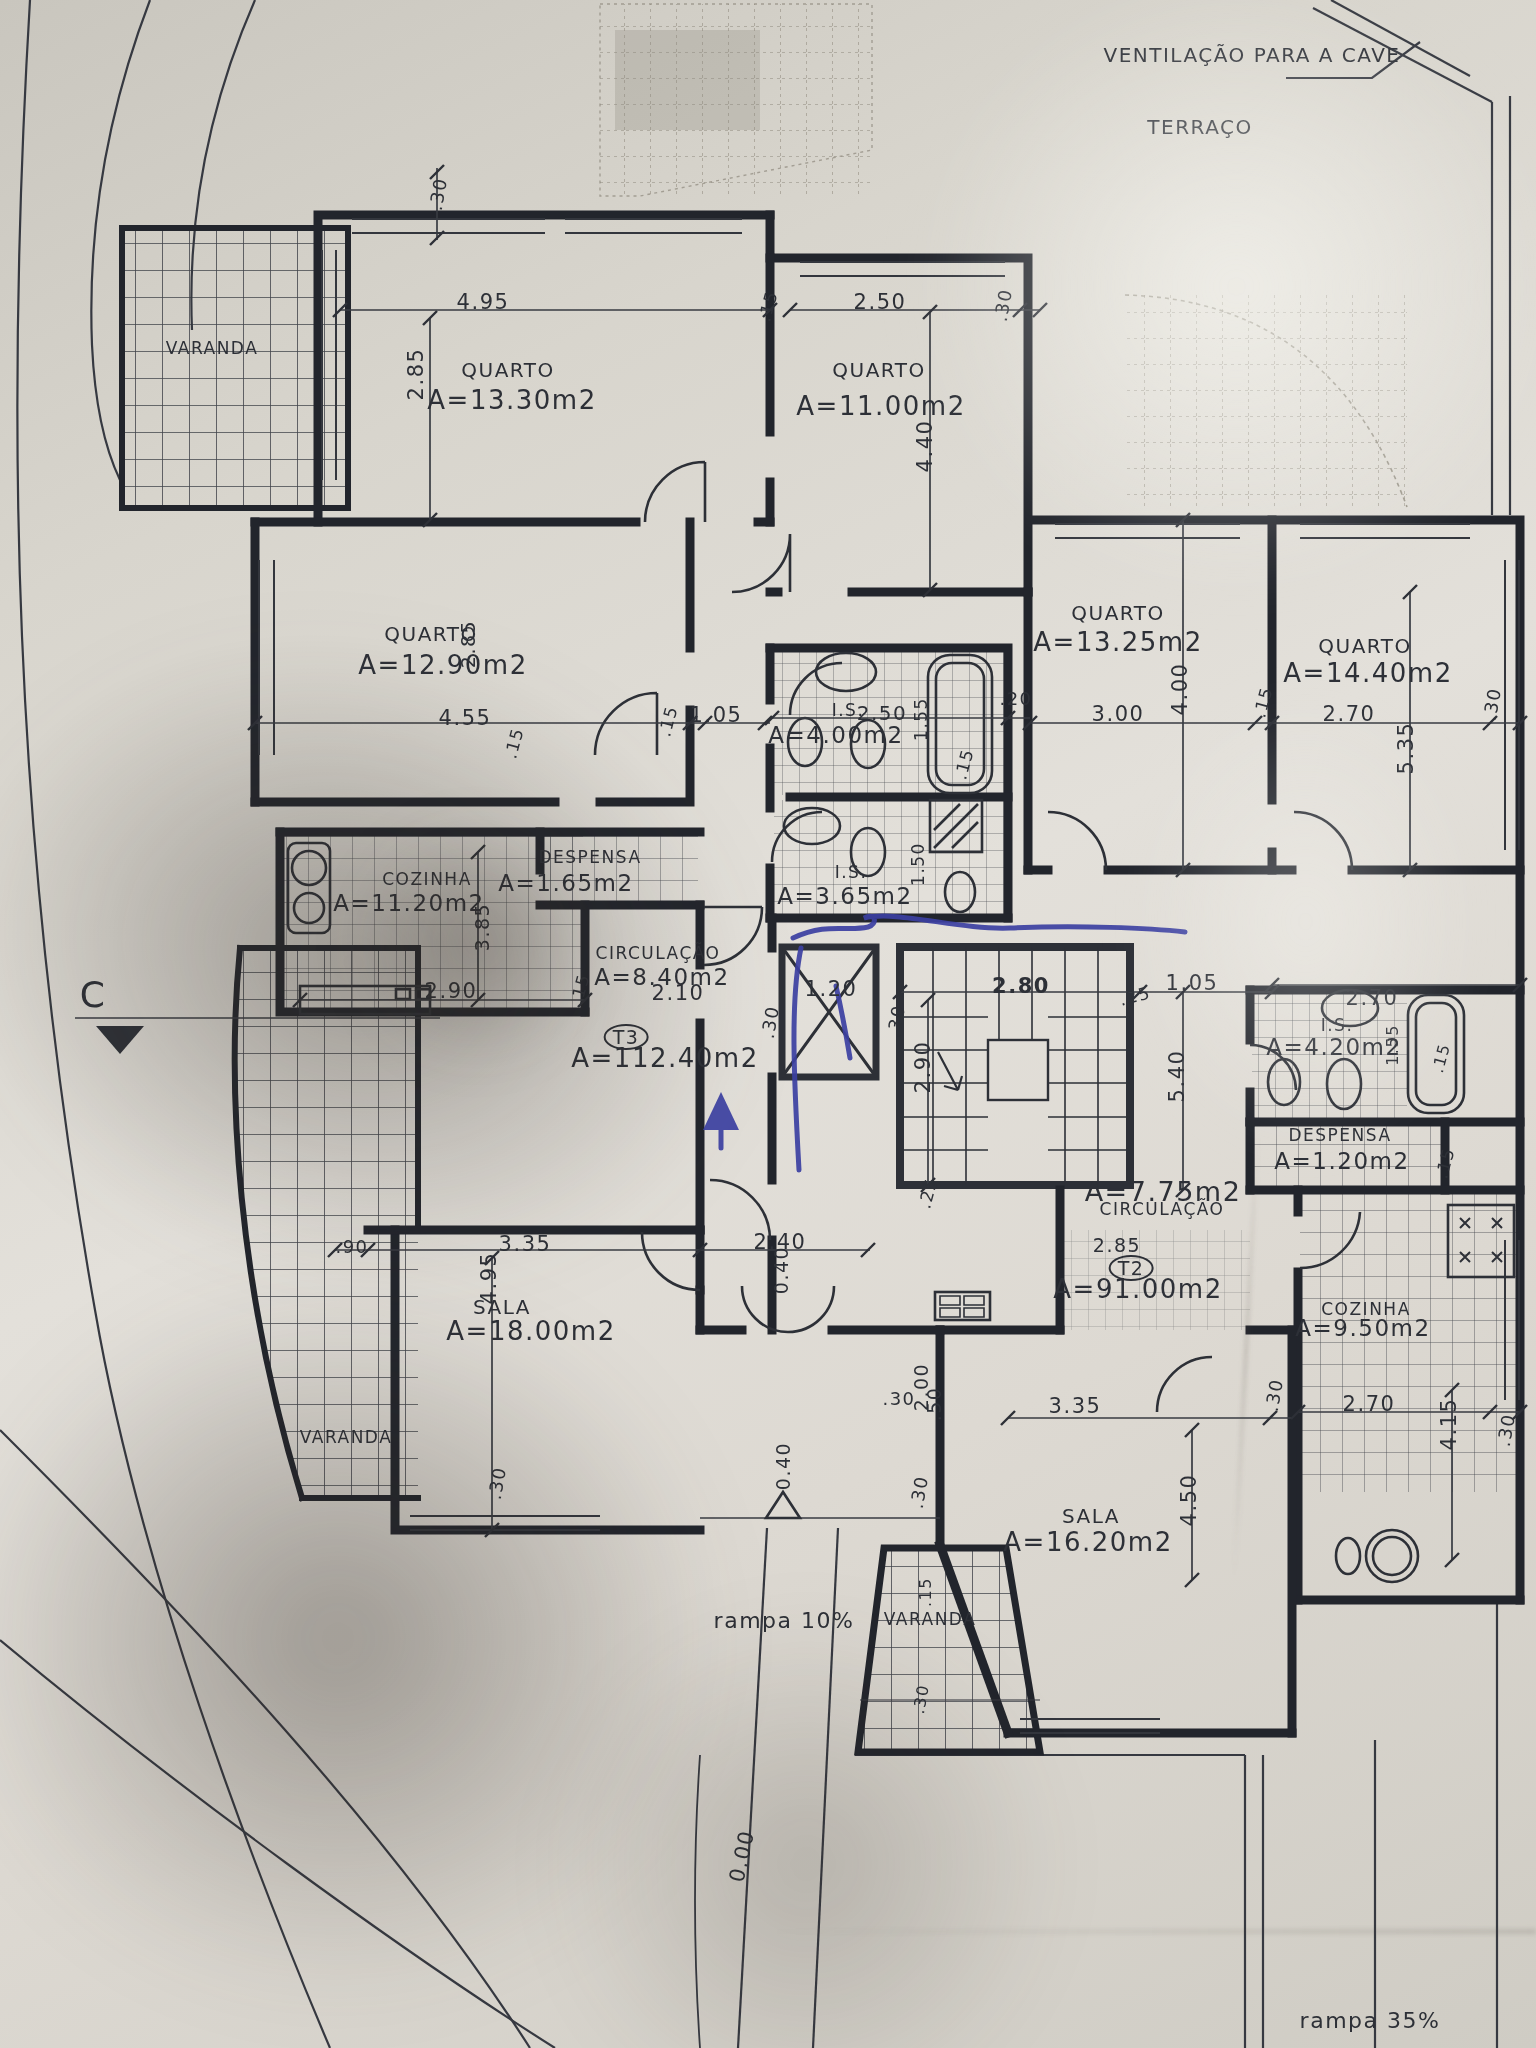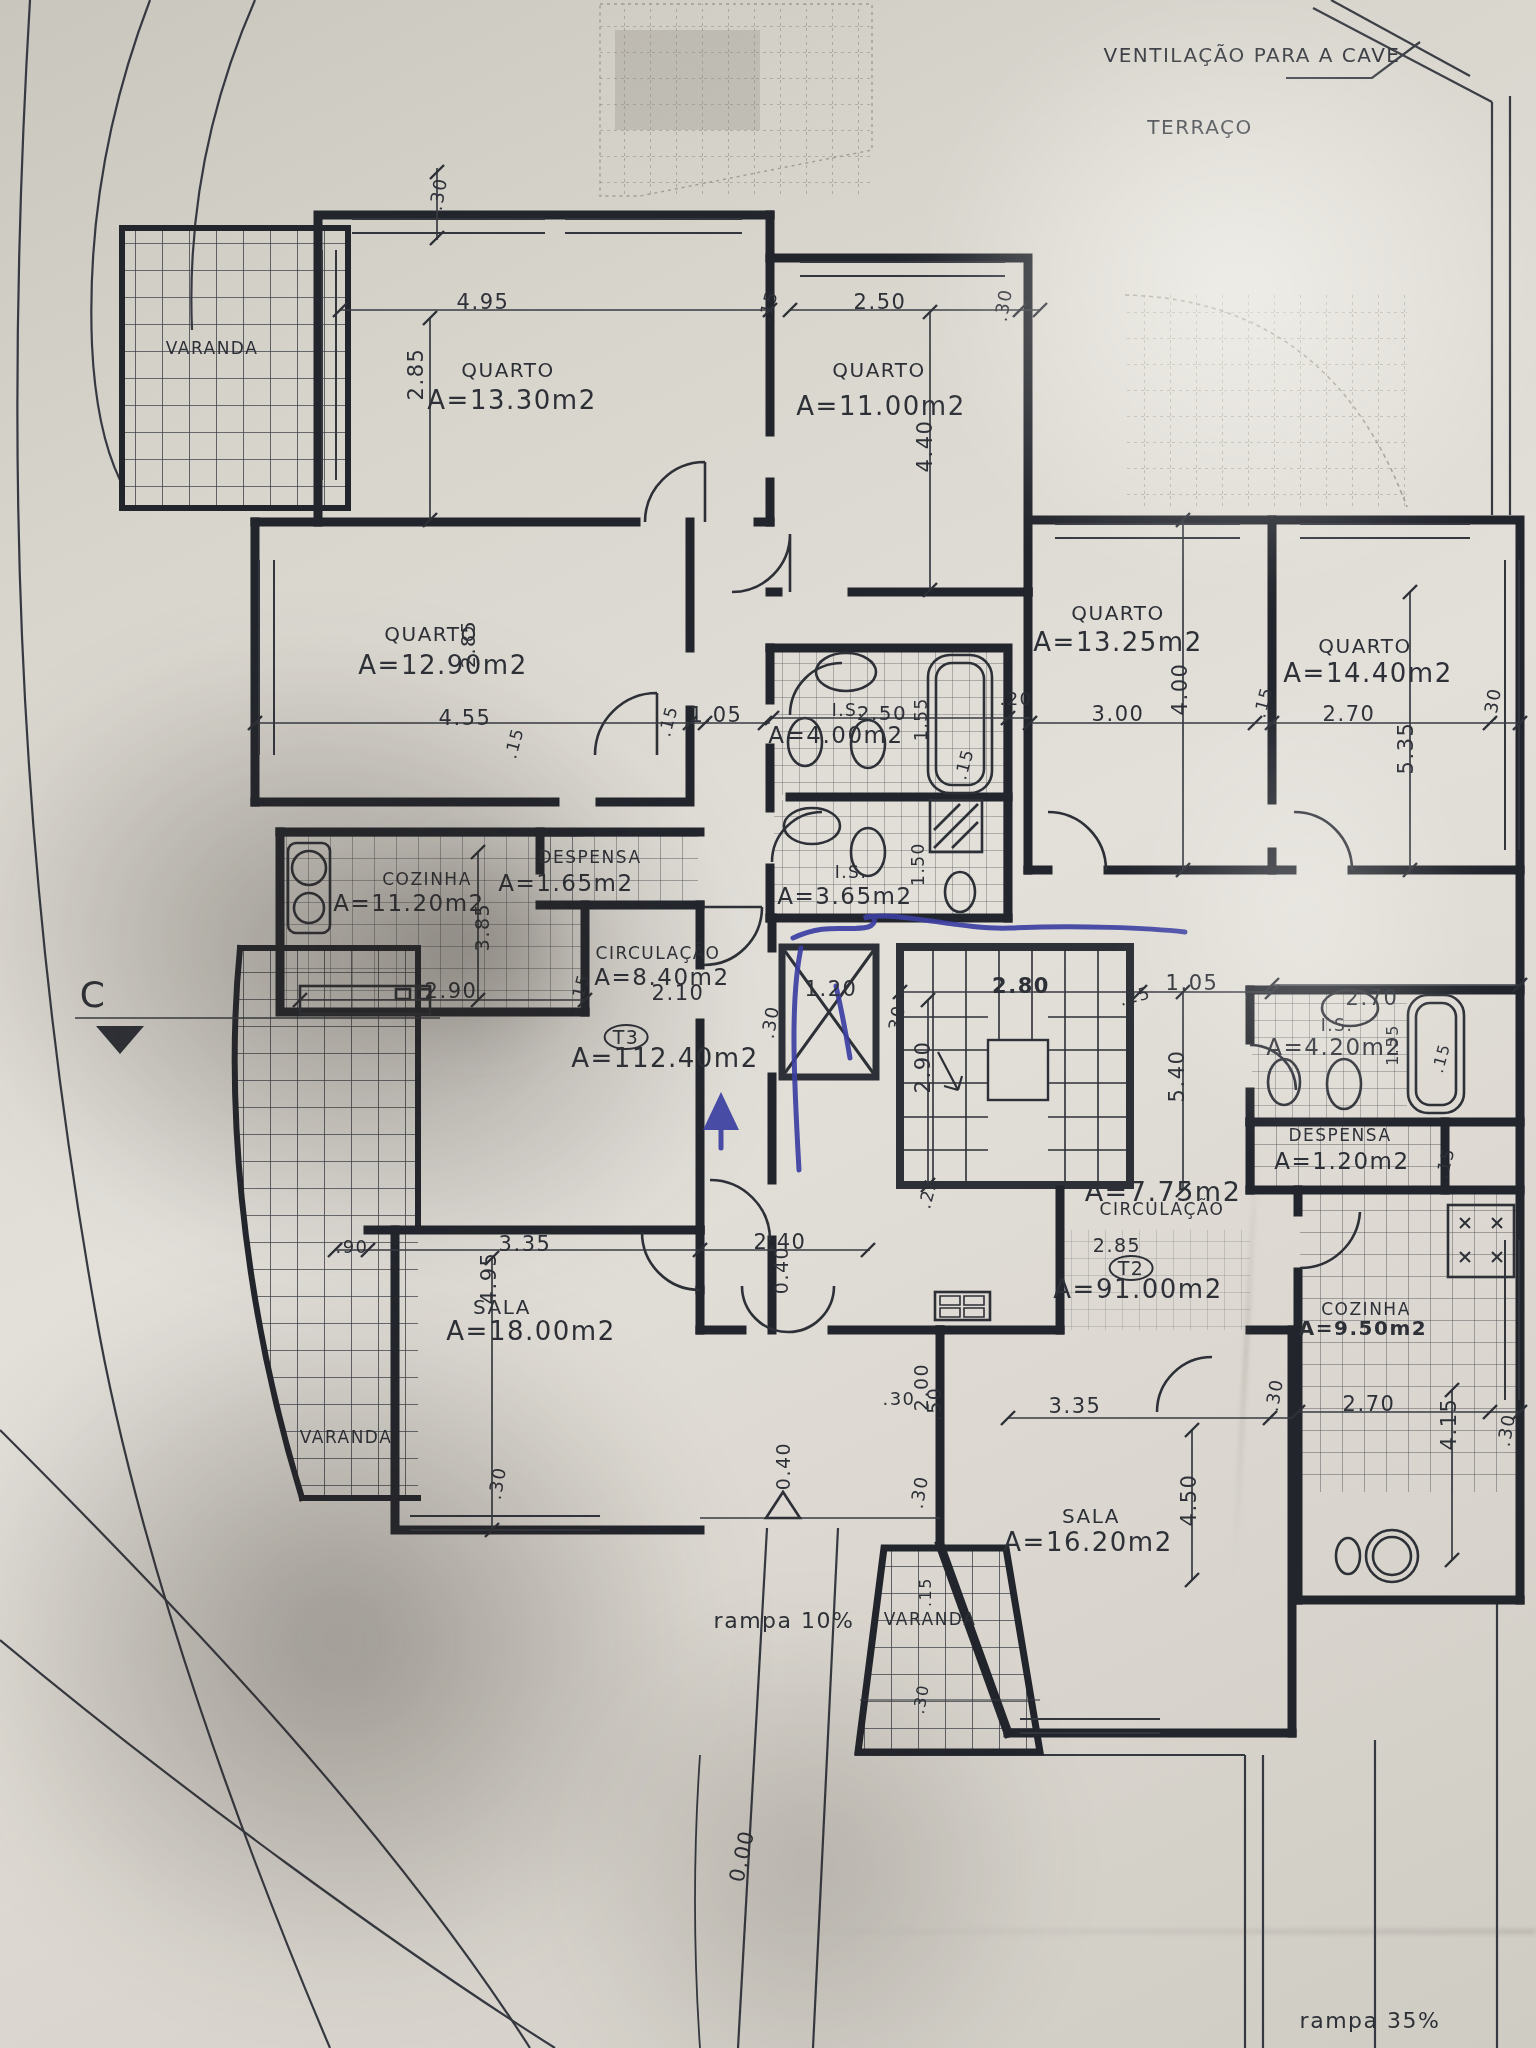--- a/index.html
+++ b/index.html
@@ -364,21 +364,21 @@
       <div class="lbl" style="left: 1441px; top: 1058px; font-size: 16px; transform: translate(-50%, -50%) rotate(-75deg);">.15</div>
       <div class="lbl" style="left: 1340px; top: 1135px; font-size: 17px; transform: translate(-50%, -50%) rotate(0deg);">DESPENSA</div>
       <div class="lbl" style="left: 1342px; top: 1161px; font-size: 23px; transform: translate(-50%, -50%) rotate(0deg);">A=1.20m2</div>
       <div class="lbl" style="left: 1445px; top: 1163px; font-size: 17px; transform: translate(-50%, -50%) rotate(-75deg);">.15</div>
       <div class="lbl" style="left: 1162px; top: 1209px; font-size: 17px; transform: translate(-50%, -50%) rotate(0deg);">CIRCULAÇÃO</div>
       <div class="lbl" style="left: 1163px; top: 1191px; font-size: 27px; transform: translate(-50%, -50%) rotate(0deg); text-align: right;">A=7.75m2</div>
       <div class="lbl" style="left: 1117px; top: 1245px; font-size: 19px; transform: translate(-50%, -50%) rotate(0deg);">2.85</div>
       <div class="lbl circled" style="left: 1131px; top: 1268px; font-size: 19px; transform: translate(-50%, -50%) rotate(0deg);">T2</div>
       <div class="lbl" style="left: 1138px; top: 1289px; font-size: 26px; transform: translate(-50%, -50%) rotate(0deg);">A=91.00m2</div>
       <div class="lbl" style="left: 1366px; top: 1309px; font-size: 17px; transform: translate(-50%, -50%) rotate(0deg);">COZINHA</div>
-      <div class="lbl" style="left: 1363px; top: 1328px; font-size: 20px; transform: translate(-50%, -50%) rotate(0deg); font-weight: bold;">A=9.50m2</div>
+      <div class="lbl" style="left: 1363px; top: 1328px; font-size: 23px; transform: translate(-50%, -50%) rotate(0deg);">A=9.50m2</div>
       <div class="lbl" style="left: 1369px; top: 1404px; font-size: 21px; transform: translate(-50%, -50%) rotate(0deg);">2.70</div>
       <div class="lbl" style="left: 1449px; top: 1424px; font-size: 21px; transform: translate(-50%, -50%) rotate(-90deg);">4.15</div>
       <div class="lbl" style="left: 1274px; top: 1395px; font-size: 18px; transform: translate(-50%, -50%) rotate(-80deg);">.30</div>
       <div class="lbl" style="left: 1506px; top: 1430px; font-size: 18px; transform: translate(-50%, -50%) rotate(-80deg);">.30</div>
       <div class="lbl" style="left: 502px; top: 1307px; font-size: 20px; transform: translate(-50%, -50%) rotate(0deg);">SALA</div>
       <div class="lbl" style="left: 531px; top: 1331px; font-size: 26px; transform: translate(-50%, -50%) rotate(0deg);">A=18.00m2</div>
       <div class="lbl" style="left: 525px; top: 1244px; font-size: 21px; transform: translate(-50%, -50%) rotate(0deg);">3.35</div>
       <div class="lbl" style="left: 489px; top: 1278px; font-size: 21px; transform: translate(-50%, -50%) rotate(-90deg);">4.95</div>
       <div class="lbl" style="left: 352px; top: 1246px; font-size: 18px; transform: translate(-50%, -50%) rotate(0deg);">.90</div>
       <div class="lbl" style="left: 780px; top: 1242px; font-size: 21px; transform: translate(-50%, -50%) rotate(0deg);">2.40</div>

